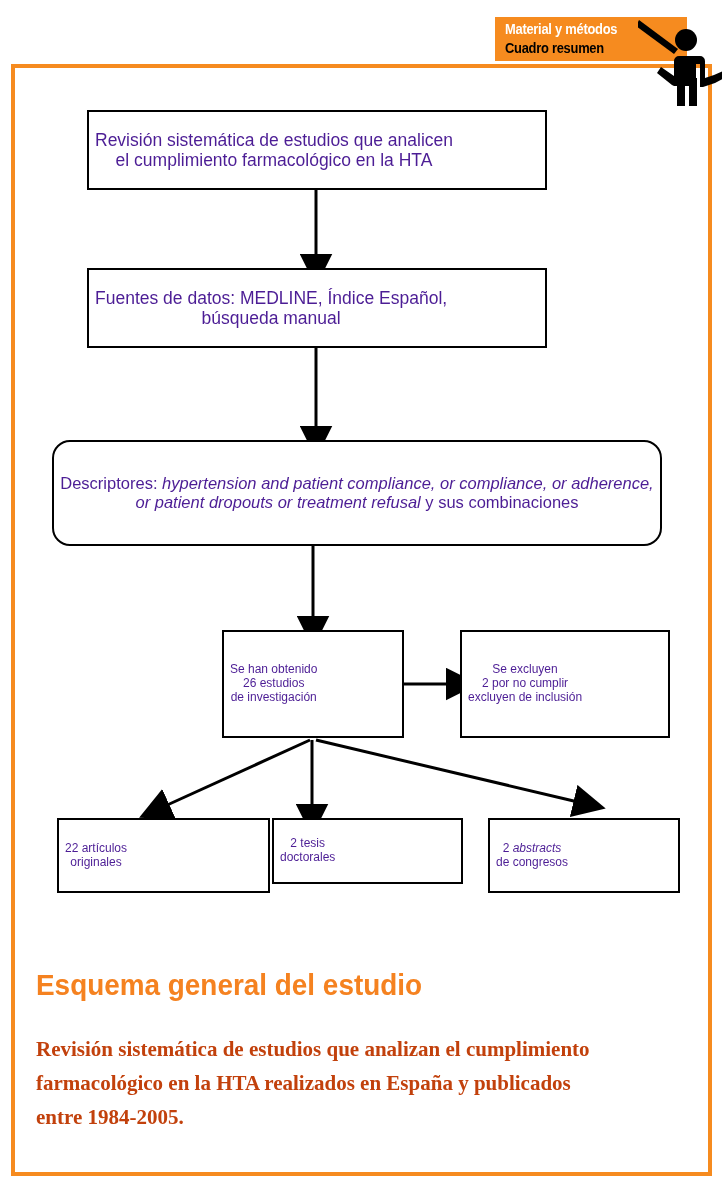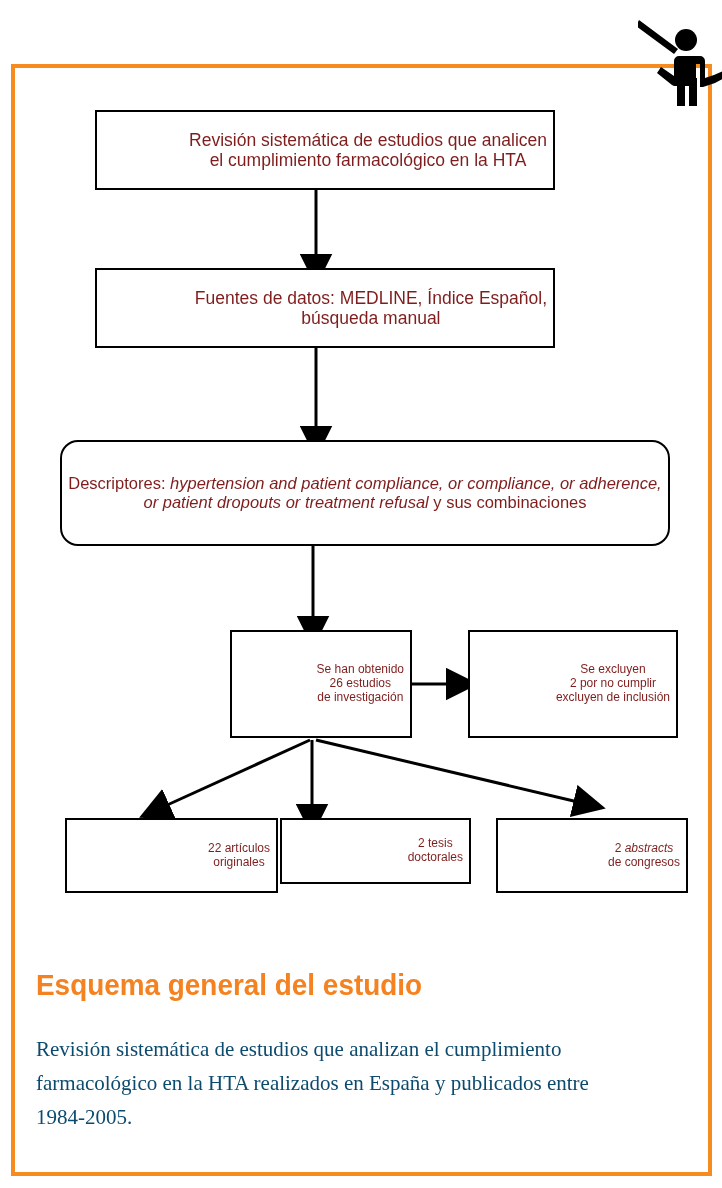--- a/index.html
+++ b/index.html
@@ -70,26 +70,25 @@
     width: 722px;
     height: 1188px;
   }
   .node {
     position: absolute;
     border: 2px solid #000000;
     background: #ffffff;
     box-sizing: border-box;
     display: flex;
     align-items: center;
-    justify-content: flex-end;
+    justify-content: flex-start;
     text-align: center;
-    color: #7f1d1d;
+    color: #4c1d95;
     font-family: "Liberation Sans", sans-serif;
     line-height: 1.16;
-    margin-left: 8px;
   }
   .node .txt { display: block; padding: 0 6px; }
   .node em { font-style: italic; }
 
   .n-big   { font-size: 17.5px; }
   .n-mid   { font-size: 16.5px; }
   .n-small { font-size: 12px; }
 
   #node-review   { left: 87px;  top: 110px; width: 460px; height: 80px; }
   #node-sources  { left: 87px;  top: 268px; width: 460px; height: 80px; }
@@ -115,30 +114,35 @@
     white-space: nowrap;
   }
   #caption-body {
     position: absolute;
     left: 36px;
     top: 1032px;
     width: 570px;
     font-family: "Liberation Serif", serif;
     font-size: 21px;
     line-height: 1.62;
-    color: #0c4a6e;
+    color: #c2410c;
+    font-weight: bold;
   }
 </style>
 </head>
 <body>
 
 <div id="page">
 
   <div id="frame"></div>
 
+  <div id="badge">
+    <span class="line line1">Material y métodos</span>
+    <span class="line line2">Cuadro resumen</span>
+  </div>
 
   <svg id="presenter" viewBox="0 0 84 88">
 
     <path d="M1,2 L40,31 L36,36 L-2,8 Z" fill="#000000"></path>
 
     <circle cx="48" cy="22" r="11" fill="#000000"></circle>
 
     <path d="M36,38 h26 a5,5 0 0 1 5,5 v17 l9,-3 l9,-4 l3,6 l-11,6 l-12,4 h-3 v-23 h-4 v22 h-22 l-2,-1 l-15,-12 l4,-6 l13,9 v-15 a5,5 0 0 1 5,-5 Z" fill="#000000"></path>
 
     <rect x="39" y="60" width="8" height="28" fill="#000000"></rect>

